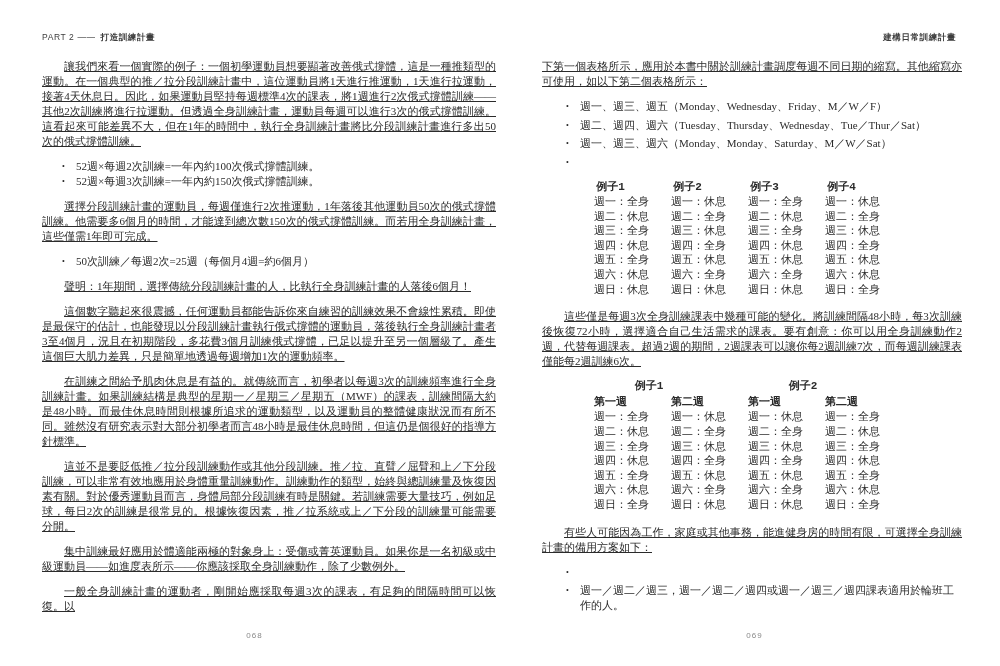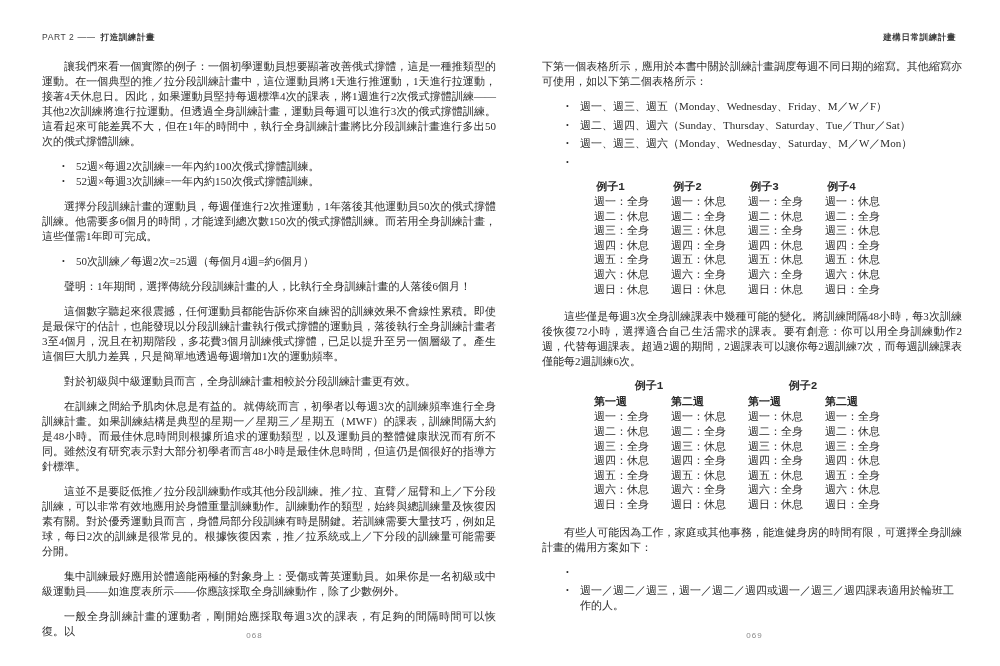--- a/index.html
+++ b/index.html
@@ -26,20 +26,21 @@
   .runhead .zh{font-weight:bold;margin-left:2px;}
 
   .content{position:absolute;top:59px;}
   .page.left  .content{left:42px;width:454px;}
   .page.right .content{left:42px;width:420px;}
 
   p.body{
     margin:0 0 10px 0;
     font-size:11px;line-height:15px;
     text-align:justify;
+    text-decoration:underline;
   }
   p.indent{text-indent:22px;}
 
   .blist{margin:2px 0 10px 0;}
   .blist .li{display:flex;font-size:11px;line-height:15px;}
   .page.left  .blist .li{padding-left:20px;}
   .page.right .blist .li{padding-left:24px;margin-bottom:3.5px;}
   .li .bullet{width:14px;flex:0 0 14px;font-size:8px;line-height:15px;color:#2b2b2b;}
 
   .sched{
@@ -80,21 +81,20 @@
       </div>
     <p class="body indent">選擇分段訓練計畫的運動員，每週僅進行2次推運動，1年落後其他運動員50次的俄式撐體訓練。他需要多6個月的時間，才能達到總次數150次的俄式撐體訓練。而若用全身訓練計畫，這些僅需1年即可完成。</p>
     <div class="blist">
         <div class="li">
           <span class="bullet">•</span>
           <span>50次訓練／每週2次=25週（每個月4週=約6個月）</span>
         </div>
       </div>
     <p class="body indent">聲明：1年期間，選擇傳統分段訓練計畫的人，比執行全身訓練計畫的人落後6個月！</p>
     <p class="body indent">這個數字聽起來很震撼，任何運動員都能告訴你來自練習的訓練效果不會線性累積。即使是最保守的估計，也能發現以分段訓練計畫執行俄式撐體的運動員，落後執行全身訓練計畫者3至4個月，況且在初期階段，多花費3個月訓練俄式撐體，已足以提升至另一個層級了。產生這個巨大肌力差異，只是簡單地透過每週增加1次的運動頻率。</p>
-    <p class="body indent">對於初級與中級運動員而言，全身訓練計畫相較於分段訓練計畫更有效。</p>
     <p class="body indent">在訓練之間給予肌肉休息是有益的。就傳統而言，初學者以每週3次的訓練頻率進行全身訓練計畫。如果訓練結構是典型的星期一／星期三／星期五（MWF）的課表，訓練間隔大約是48小時。而最佳休息時間則根據所追求的運動類型，以及運動員的整體健康狀況而有所不同。雖然沒有研究表示對大部分初學者而言48小時是最佳休息時間，但這仍是個很好的指導方針標準。</p>
     <p class="body indent">這並不是要貶低推／拉分段訓練動作或其他分段訓練。推／拉、直臂／屈臂和上／下分段訓練，可以非常有效地應用於身體重量訓練動作。訓練動作的類型，始終與總訓練量及恢復因素有關。對於優秀運動員而言，身體局部分段訓練有時是關鍵。若訓練需要大量技巧，例如足球，每日2次的訓練是很常見的。根據恢復因素，推／拉系統或上／下分段的訓練量可能需要分開。</p>
     <p class="body indent">集中訓練最好應用於體適能兩極的對象身上：受傷或菁英運動員。如果你是一名初級或中級運動員——如進度表所示——你應該採取全身訓練動作，除了少數例外。</p>
     <p class="body indent">一般全身訓練計畫的運動者，剛開始應採取每週3次的課表，有足夠的間隔時間可以恢復。以</p>
   </div>
   <div class="pagenum">068</div>
 </div>
 
 <div class="page right">
   <div class="runhead">
@@ -102,25 +102,25 @@
   </div>
   <div class="content">
     <p class="body">下第一個表格所示，應用於本書中關於訓練計畫調度每週不同日期的縮寫。其他縮寫亦可使用，如以下第二個表格所示：</p>
     <div class="blist">
         <div class="li">
           <span class="bullet">•</span>
           <span>週一、週三、週五（Monday、Wednesday、Friday、M／W／F）</span>
         </div>
         <div class="li">
           <span class="bullet">•</span>
-          <span>週二、週四、週六（Sunday、Thursday、Saturday、Tue／Thur／Sat）</span>
-        </div>
-        <div class="li">
-          <span class="bullet">•</span>
-          <span>週一、週三、週六（Monday、Wednesday、Saturday、M／W／Mon）</span>
+          <span>週二、週四、週六（Tuesday、Thursday、Wednesday、Tue／Thur／Sat）</span>
+        </div>
+        <div class="li">
+          <span class="bullet">•</span>
+          <span>週一、週三、週六（Monday、Monday、Saturday、M／W／Sat）</span>
         </div>
         <div class="li">
           <span class="bullet">•</span>
         </div>
       </div>
     <div class="sched">
         <div class="hd">例子1</div>
         <div class="hd">例子2</div>
         <div class="hd">例子3</div>
         <div class="hd">例子4</div>

